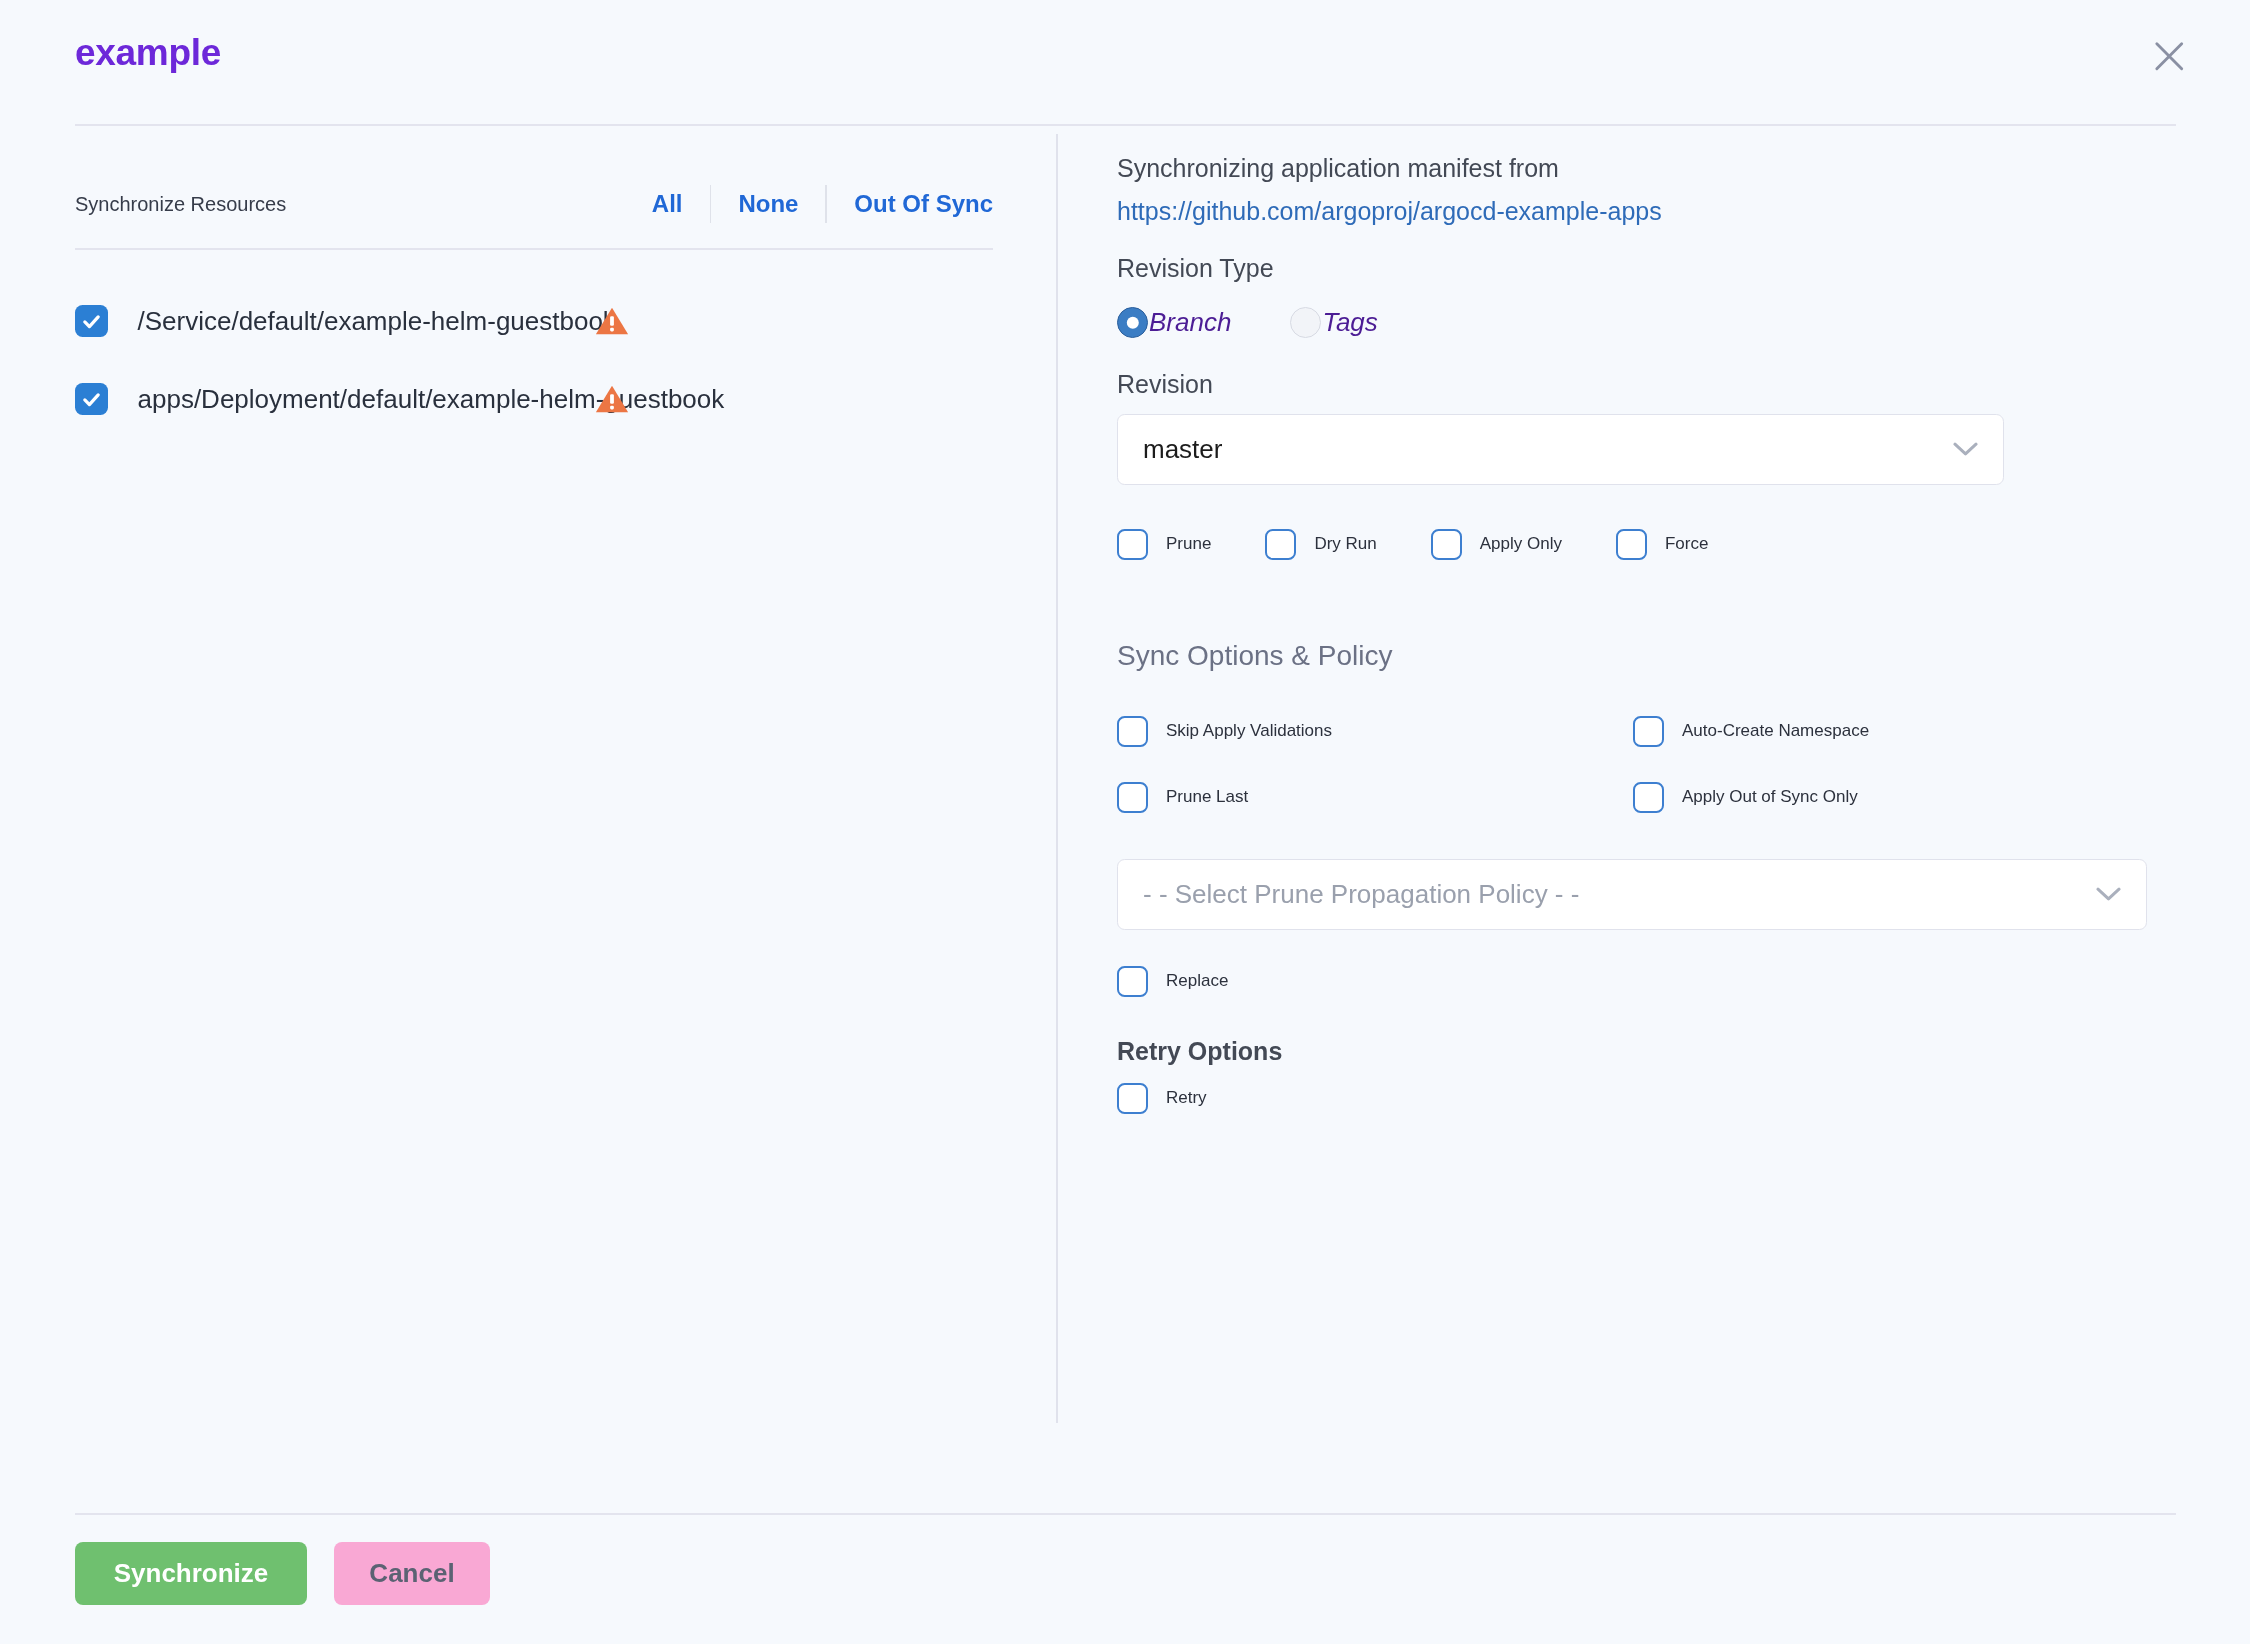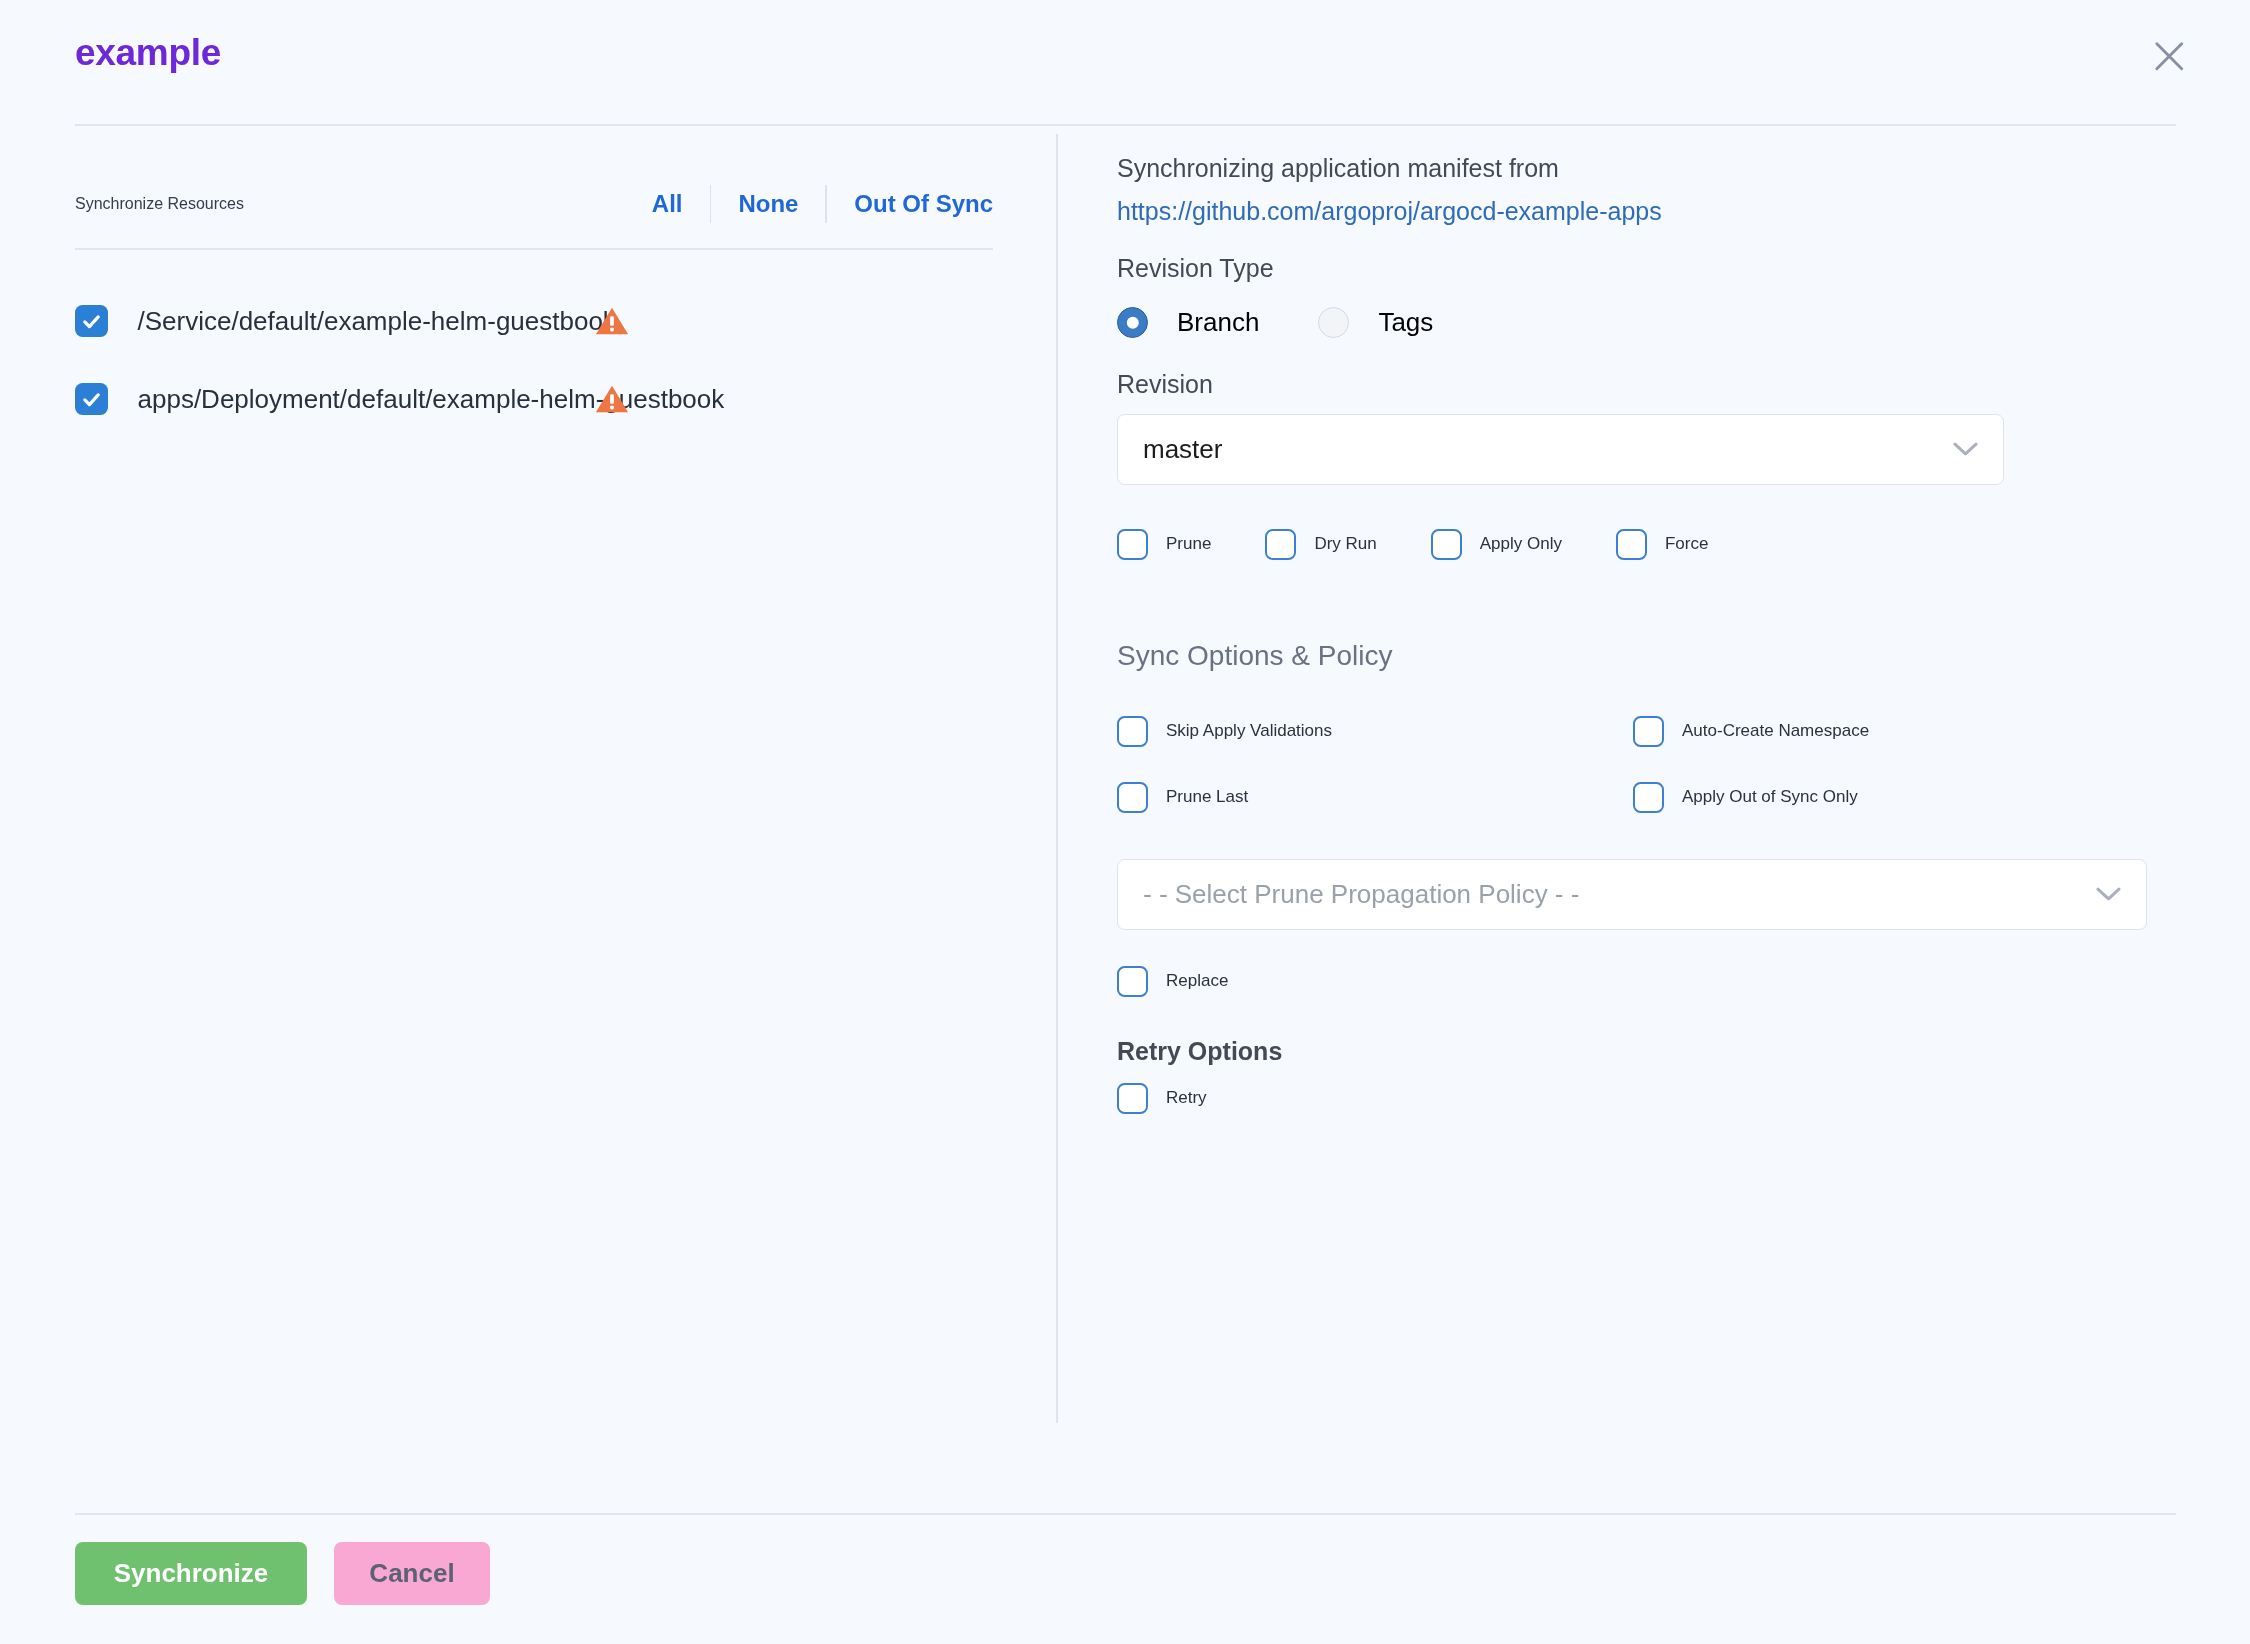--- a/index.html
+++ b/index.html
@@ -58,21 +58,21 @@
   }
   .sync-res-row {
     position: absolute;
     left: 75px; top: 53px;
     width: 918px;
     height: 54px;
     display: flex;
     align-items: center;
   }
   .sync-res-title {
-    font-size: 16px;
+    font-size: 20px;
     color: #363c4a;
     font-weight: 400;
     white-space: nowrap;
   }
   .filter-links {
     position: absolute;
     right: 0; top: 50%;
     transform: translateY(-50%);
     display: flex;
     align-items: center;
@@ -201,25 +201,26 @@
     transform: translate(-50%, -50%);
     width: 12.4px; height: 12.4px;
     border-radius: 50%;
     background: #fff;
   }
   .radio.off {
     background: #f2f4f8;
     border: 1.9px solid #d7dae3;
   }
   .radio-label {
-    margin-left: 29px;
+    margin-left: 1px;
     font-size: 26px;
-    color: #000000;
+    color: #4c1d95;
     white-space: nowrap;
     cursor: pointer;
+    font-style: italic;
   }
   .radio-gap { width: 59px; }
 
   .revision-label { margin-top: 31px; }
 
   .select-box {
     margin-top: 13.4px;
     width: 887px;
     height: 71px;
     background: #fff;

